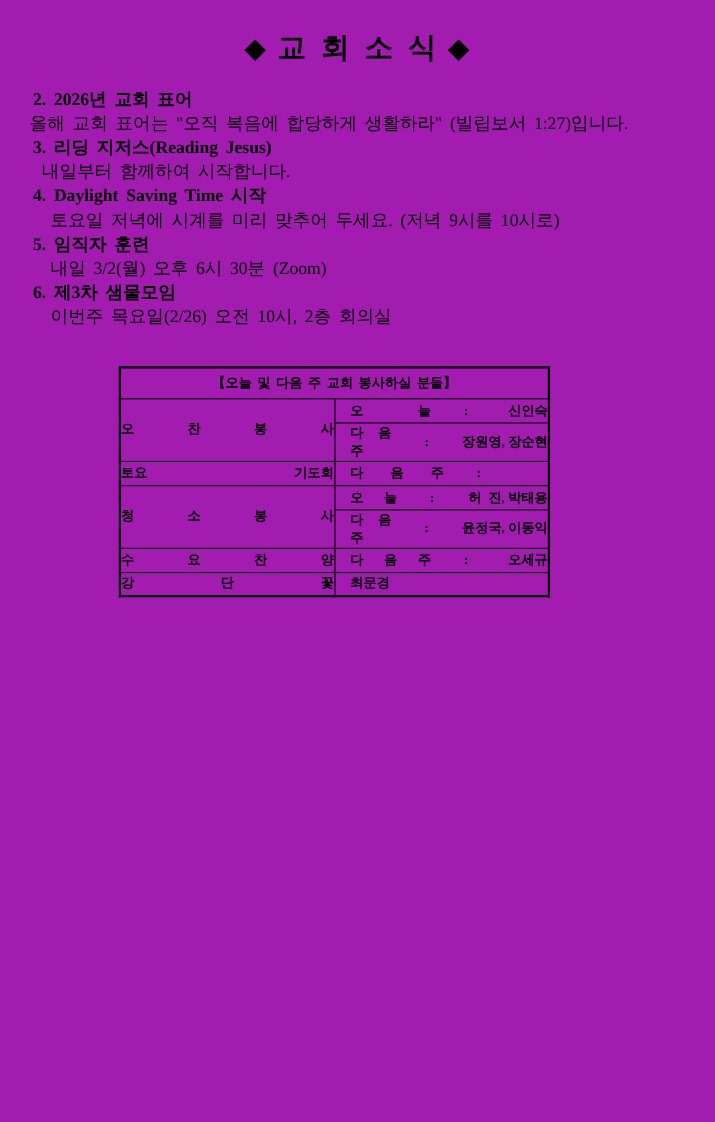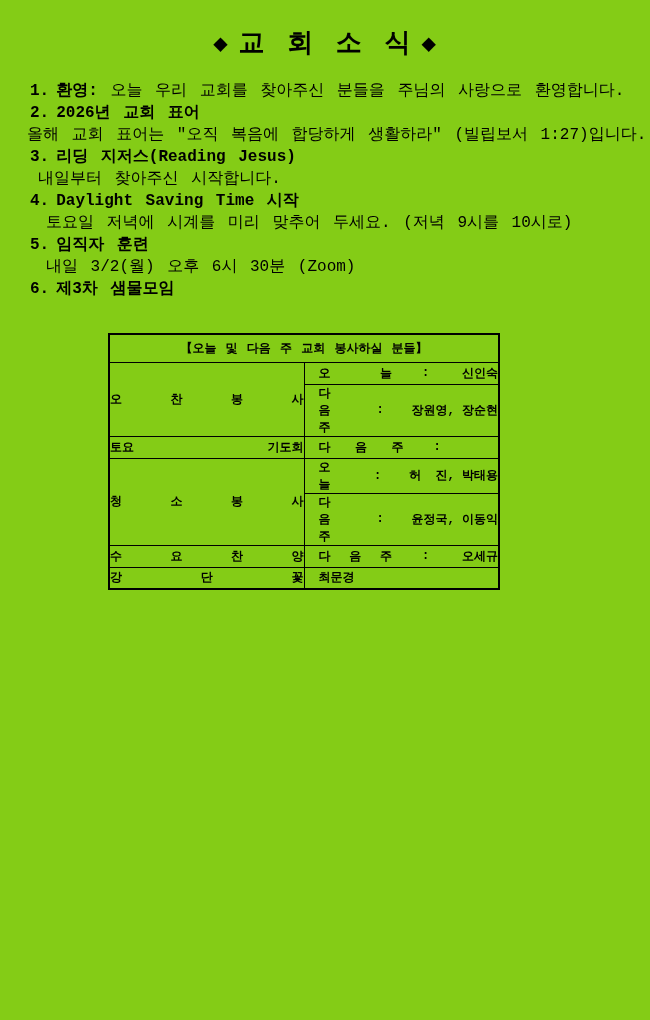--- a/index.html
+++ b/index.html
@@ -1,23 +1,23 @@
 <!DOCTYPE html>
 <html><head>
 <meta charset="utf-8">
 <style>
   html, body { margin: 0; padding: 0; background: #e8e8e8; }
   .page {
     position: relative;
     width: 650px;
     height: 1020px;
     margin: 0 auto;
-    background: #84cc16;
+    background: #a21caf;
     color: #000000;
-    font-family: Liberation Mono, monospace;
+    font-family: Liberation Serif, serif;
     overflow: hidden;
   }
   
   .title {
     padding-top: 27px;
     text-align: center;
     font-size: 26px;
     font-weight: bold;
     line-height: 34px;
     letter-spacing: 1px;
@@ -82,35 +82,35 @@
 </style>
 </head>
 <body>
 
 <div class="page">
 
   <div class="title"><span class="diamond">◆</span><span class="ttext">교 회 소 식</span><span class="diamond">◆</span></div>
 
   <div class="list">
 
-    <div class="line"><span class="b num">1.</span><span class="b">환영:</span> <span>오늘 우리 교회를 찾아주신 분들을 주님의 사랑으로 환영합니다.</span></div>
 
     <div class="line"><span class="b num">2.</span><span class="b">2026년 교회 표어</span></div>
     <div class="line ind-b"><span>올해 교회 표어는 "오직 복음에 합당하게 생활하라" (빌립보서 1:27)입니다.</span></div>
 
     <div class="line"><span class="b num">3.</span><span class="b">리딩 지저스(Reading Jesus)</span></div>
-    <div class="line ind-c"><span>내일부터 찾아주신 시작합니다.</span></div>
+    <div class="line ind-c"><span>내일부터 함께하여 시작합니다.</span></div>
 
     <div class="line"><span class="b num">4.</span><span class="b">Daylight Saving Time 시작</span></div>
     <div class="line ind-d"><span>토요일 저녁에 시계를 미리 맞추어 두세요. (저녁 9시를 10시로)</span></div>
 
     <div class="line"><span class="b num">5.</span><span class="b">임직자 훈련</span></div>
     <div class="line ind-d"><span>내일 3/2(월) 오후 6시 30분 (Zoom)</span></div>
 
     <div class="line"><span class="b num">6.</span><span class="b">제3차 샘물모임</span></div>
+    <div class="line ind-d"><span>이번주 목요일(2/26) 오전 10시, 2층 회의실</span></div>
 
   </div>
 
   <table class="svc-table">
     <tbody>
       <tr class="hdr-row">
         <td colspan="2" class="hdr-cell">【오늘 및 다음 주 교회 봉사하실 분들】</td>
       </tr>
 
       <tr class="data-row">

